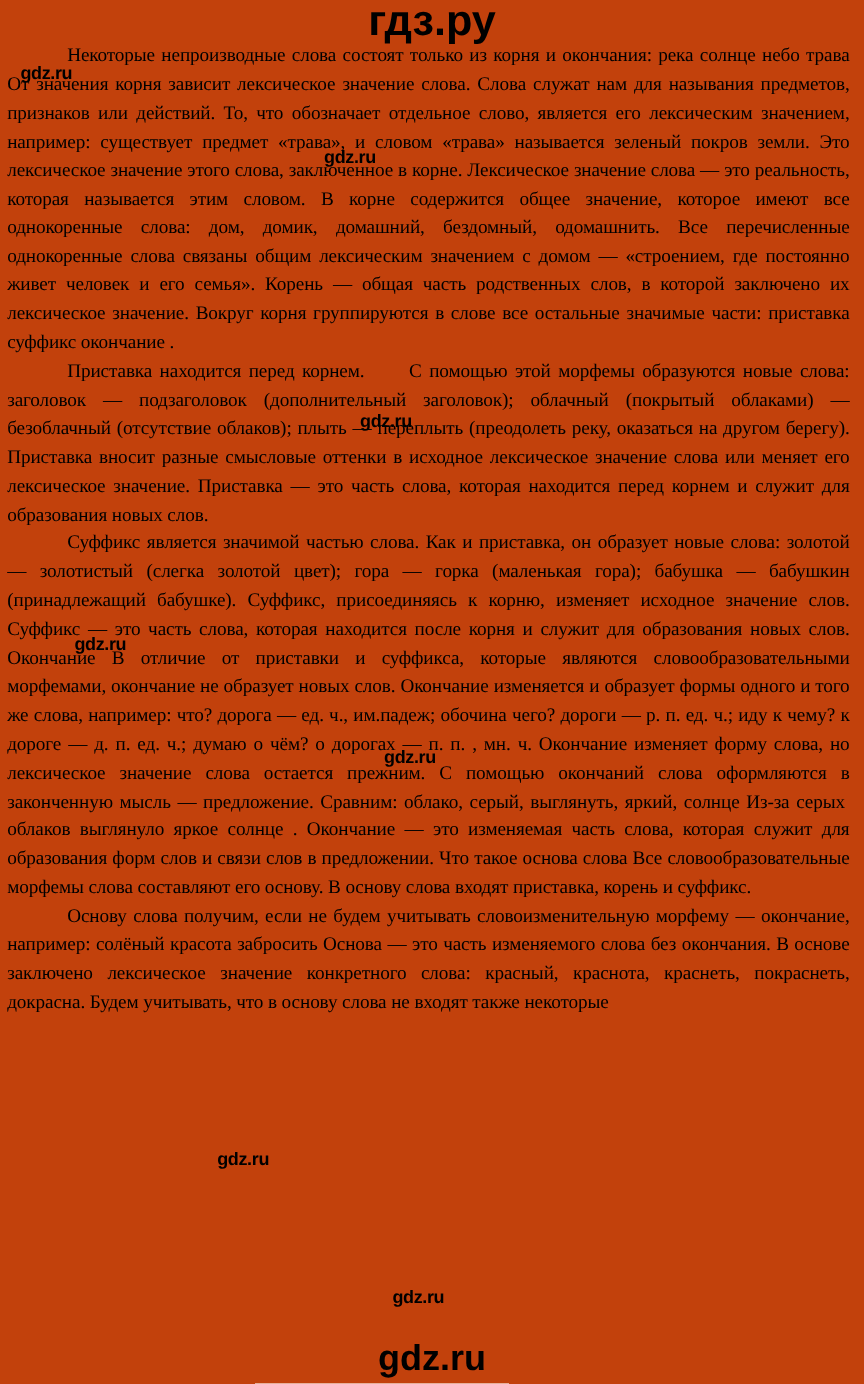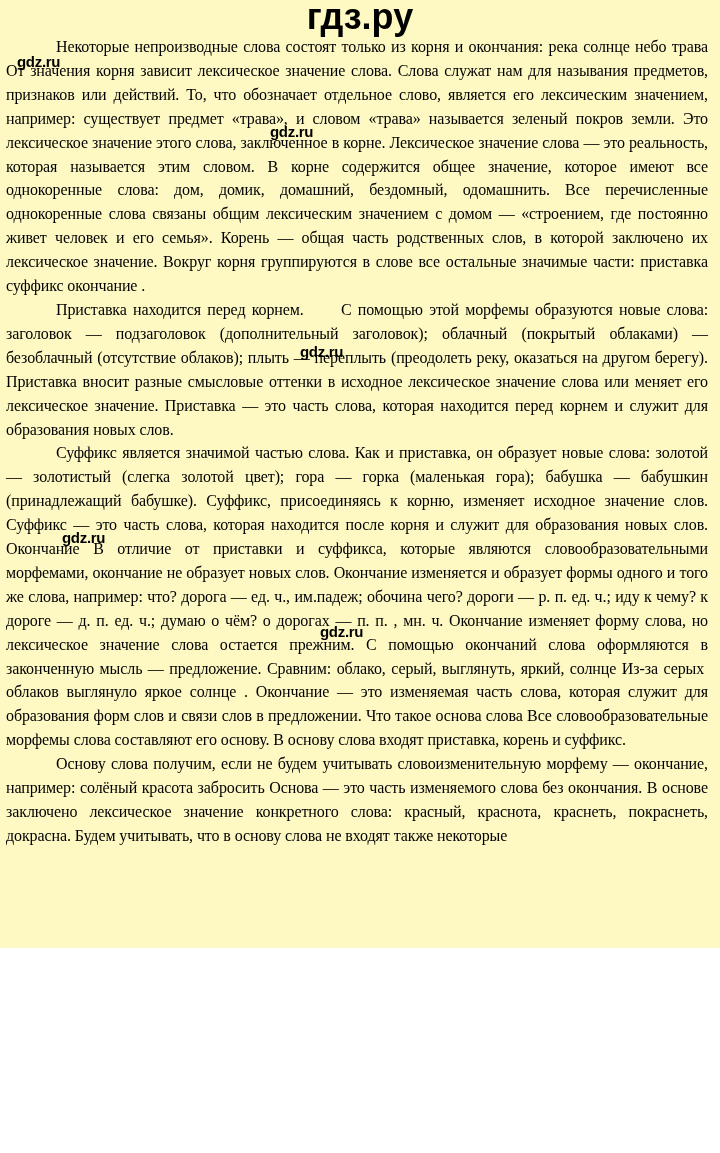--- a/index.html
+++ b/index.html
@@ -1,20 +1,20 @@
 <!DOCTYPE html>
 <html lang="ru"><head>
 <meta charset="utf-8">
 <style>
   html, body { margin: 0; padding: 0; background: #ffffff; }
   .page {
     position: relative;
     width: 720px;
-    height: 948px;
-    background: #fef9c3;
+    height: 1153px;
+    background: #c2410c;
     color: #000000;
     overflow: hidden;
     font-family: "Liberation Serif", serif;
   }
   .site-title {
     position: absolute;
     top: -2px;
     left: 0;
     width: 100%;
     text-align: center;

